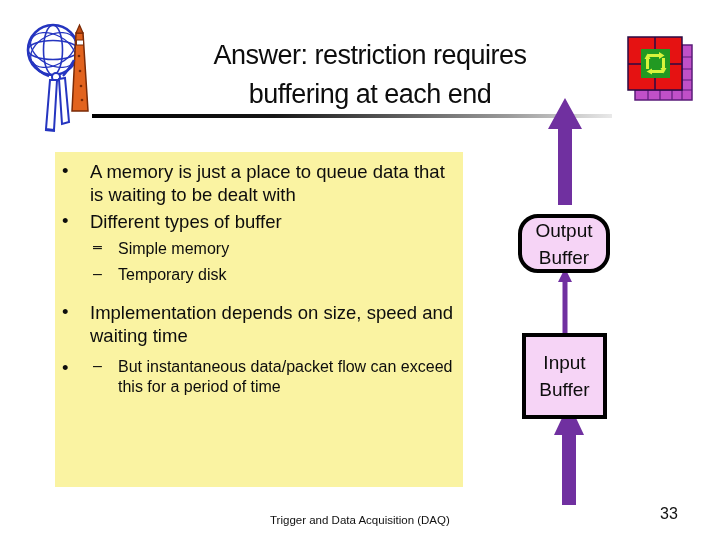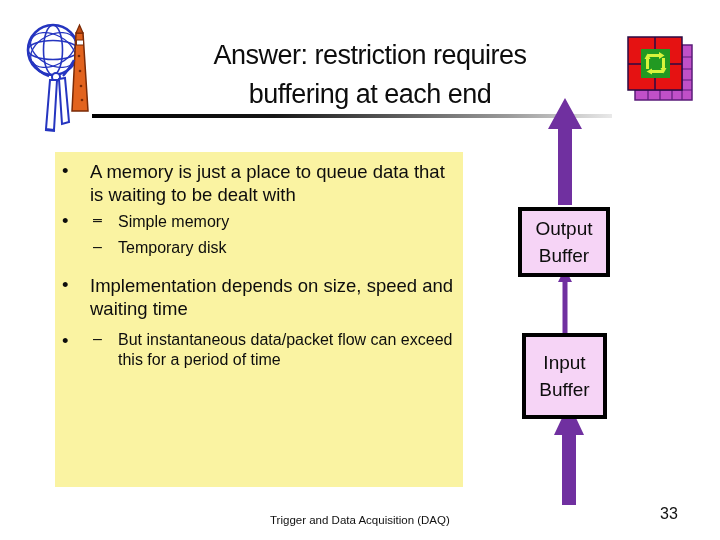--- a/index.html
+++ b/index.html
@@ -28,21 +28,21 @@
   .mt16{margin-top:16px;}
   .mt10{margin-top:10px;}
   .mt8{margin-top:8px;}
 
   
   .flow-svg{position:absolute;left:498px;top:90px;width:170px;height:430px;}
   .arrow{fill:#7030A0;}
   .buffer-box{position:absolute;box-sizing:border-box;background:#F6D4F6;border:4px solid #000;
               text-align:center;font-size:19px;line-height:27px;color:#0d0d0d;
               display:flex;align-items:center;justify-content:center;}
-  .output-buffer{left:518px;top:207px;width:92px;height:70px;}
+  .output-buffer{left:518px;top:214px;width:92px;height:59px;border-radius:20px;}
   .input-buffer{left:522px;top:333px;width:85px;height:86px;}
 
   
   .footer-text{position:absolute;left:270px;top:514px;font-size:11.5px;color:#111;text-align:center;}
   .page-number{position:absolute;left:660px;top:505px;font-size:16px;color:#111;}
 </style>
 </head>
 <body>
 
 <div class="slide">
@@ -112,20 +112,21 @@
     </g>
   </svg>
 
   <div class="note">
     <div class="b1">
       <span class="mk">•</span>
       <span>A memory is just a place to queue data that is waiting to be dealt with</span>
     </div>
     <div class="b1">
       <span class="mk">•</span>
+      <span>Different types of buffer</span>
     </div>
     <div class="b2">
       <span class="mk">–</span>
     </div>
     <div class="b2">
       <span class="mk">–</span>
       <span>Simple memory</span>
     </div>
     <div class="b2">
       <span class="mk">–</span>

